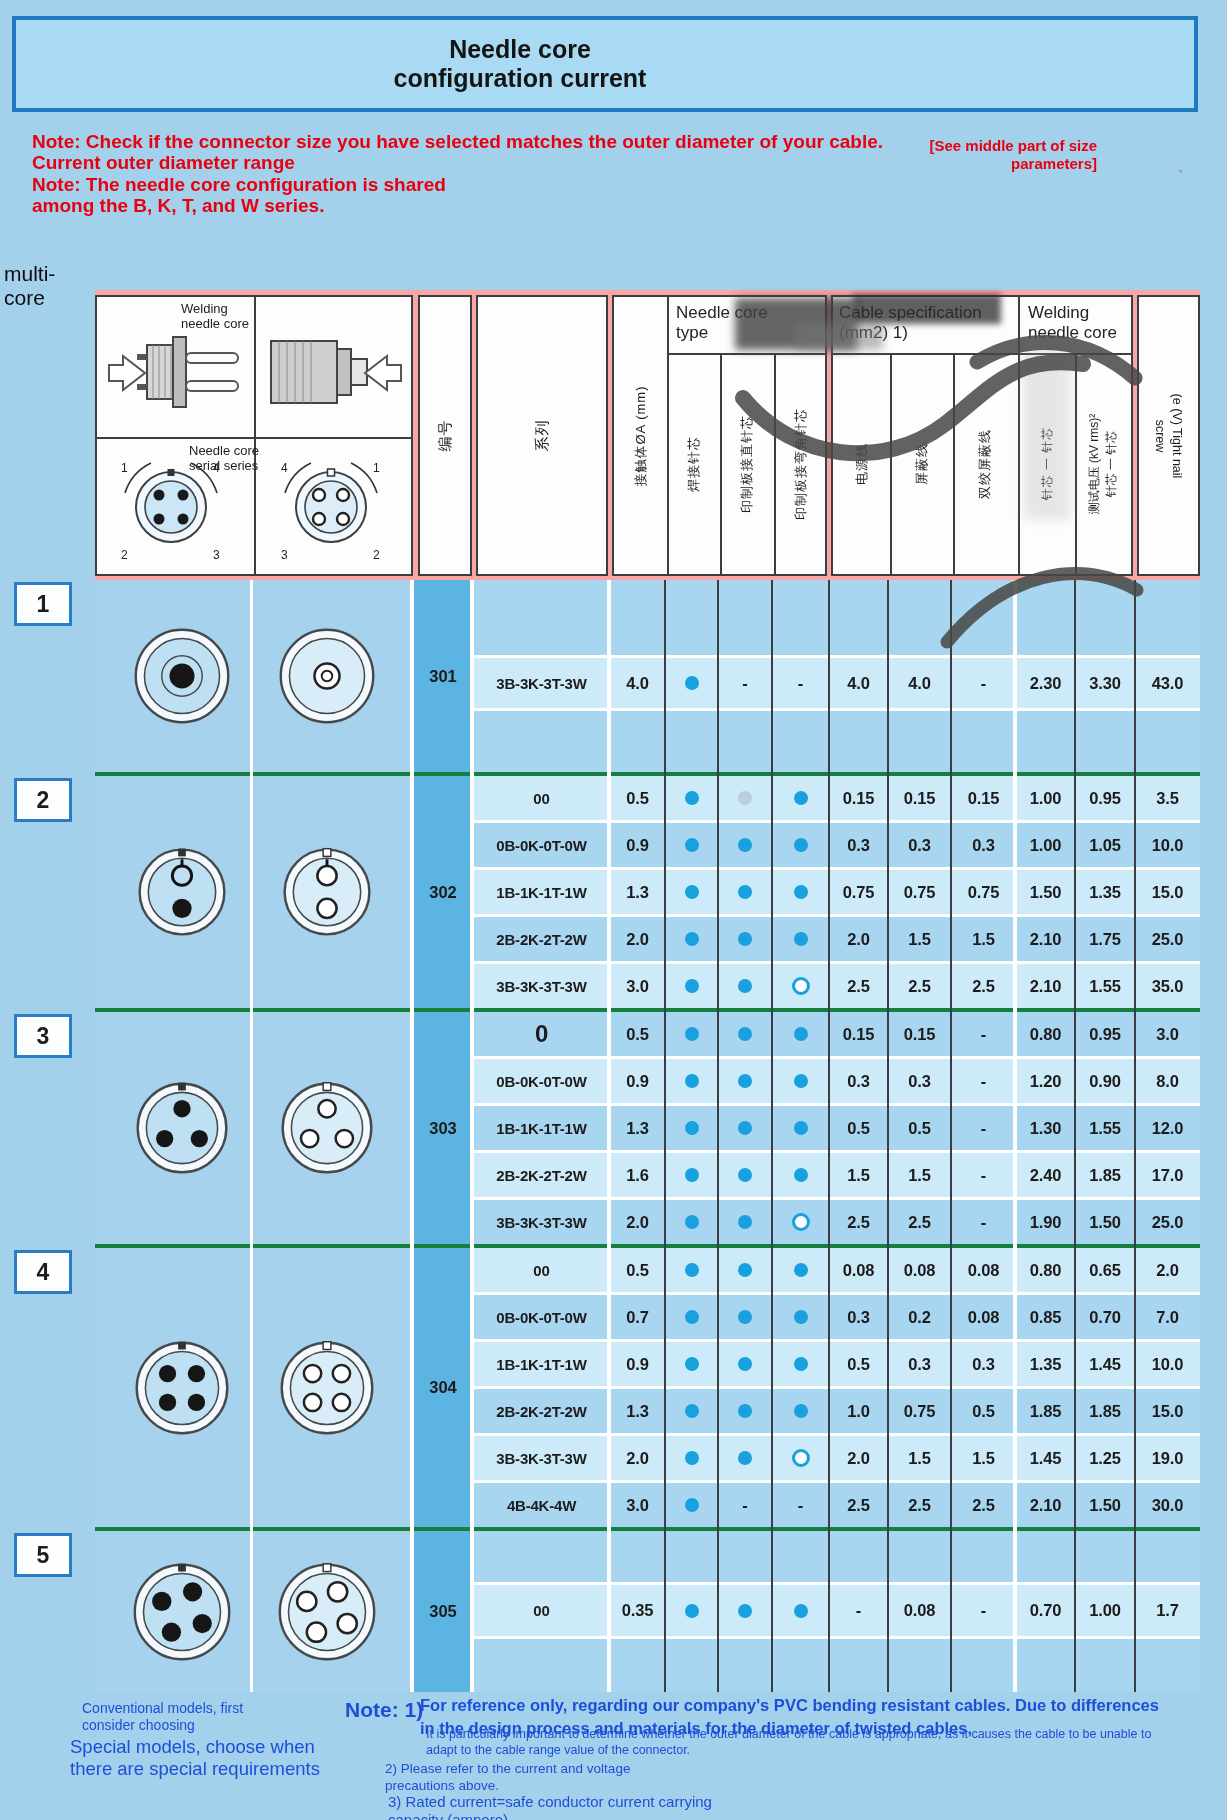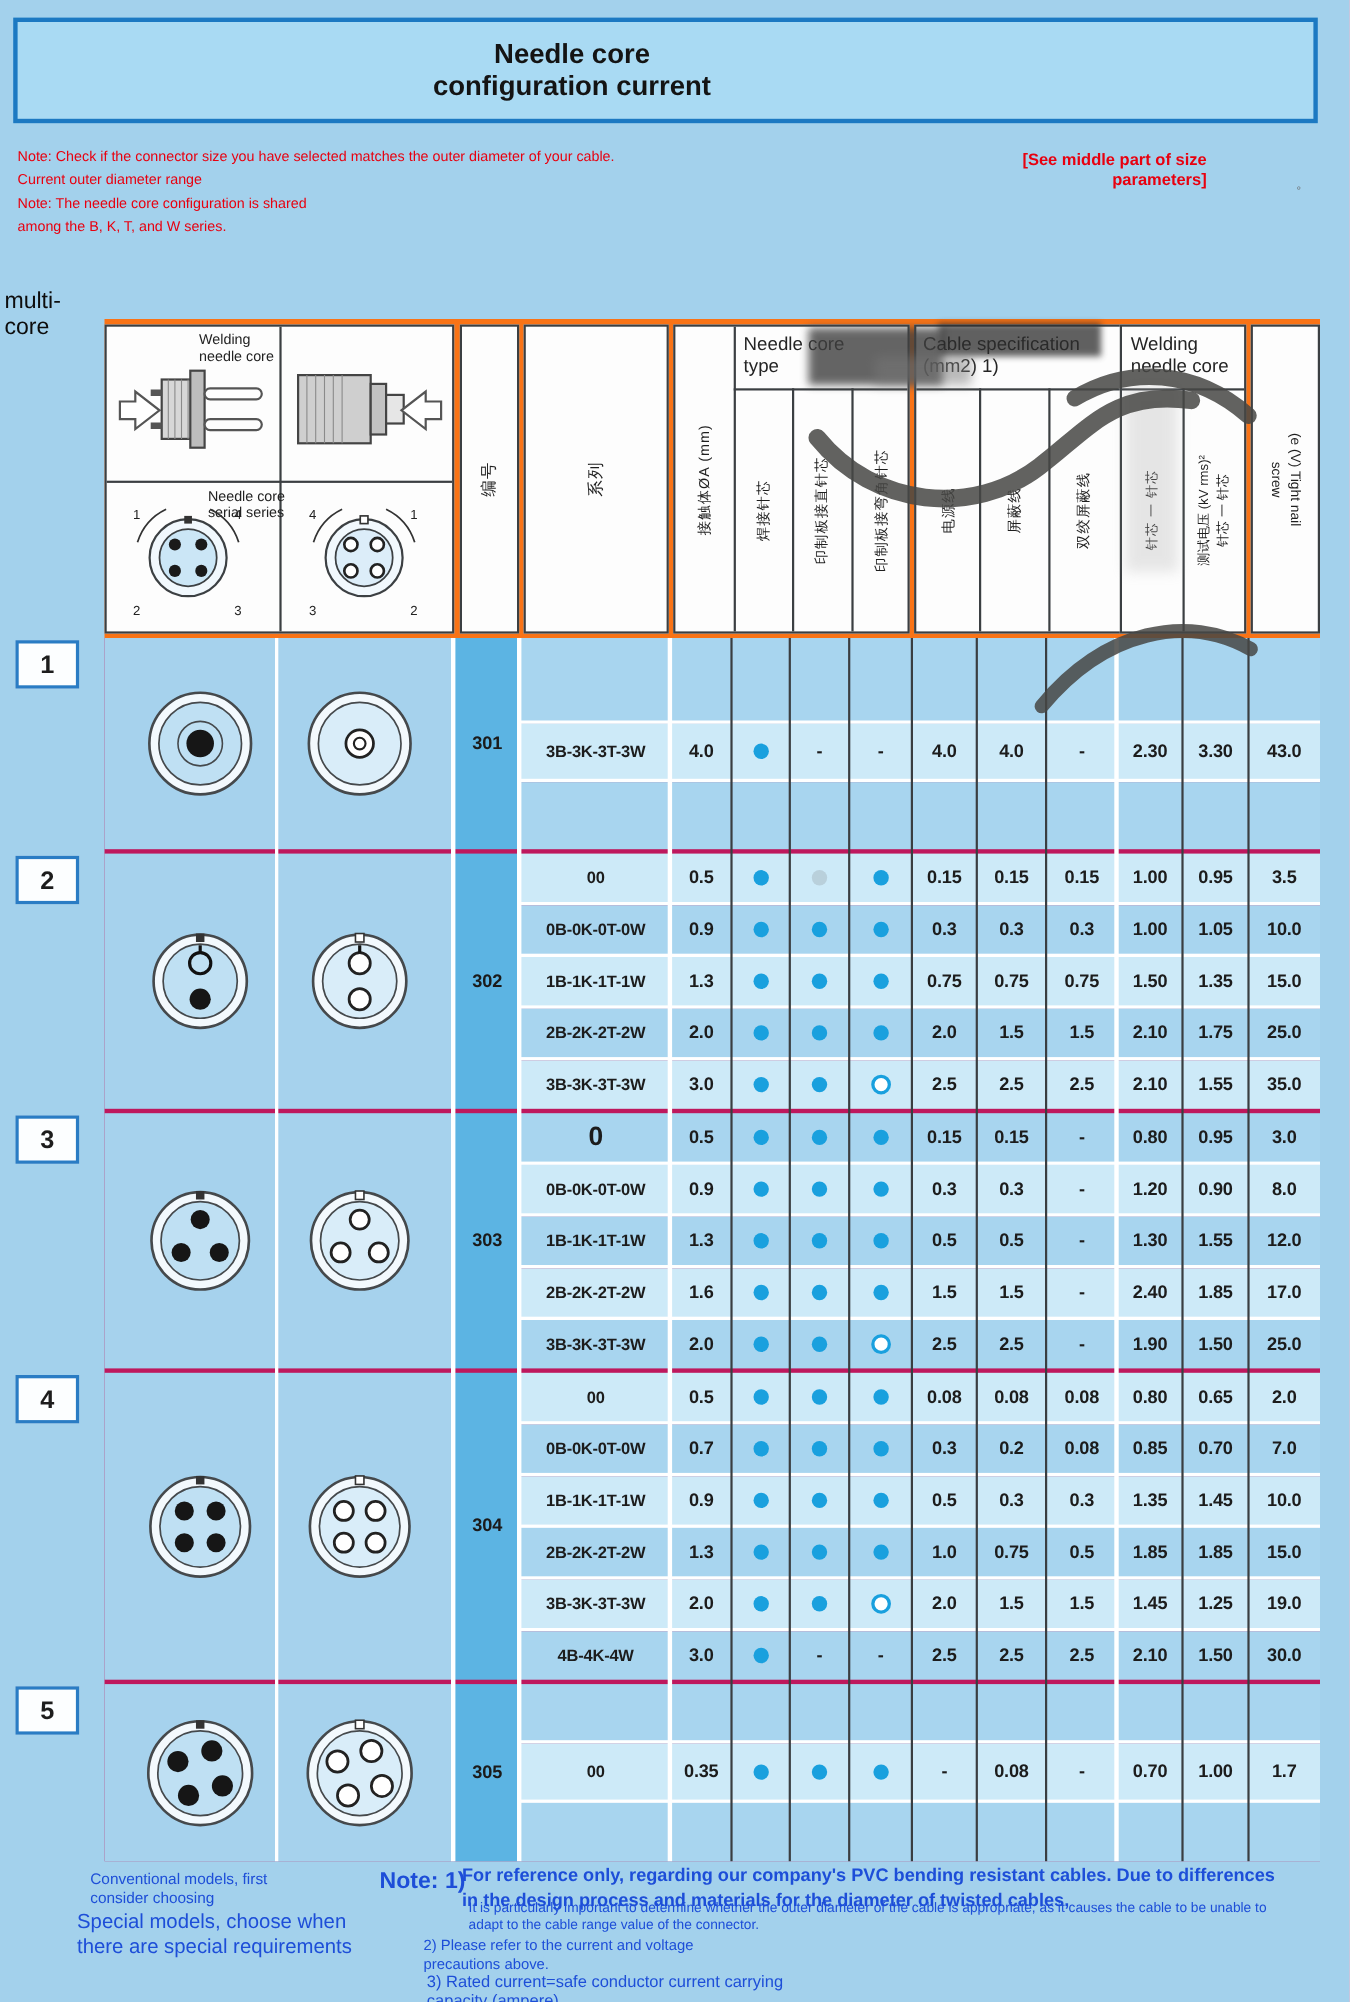--- a/index.html
+++ b/index.html
@@ -4,49 +4,49 @@
 <style>
   html,body{margin:0;padding:0;}
   #page{position:relative;width:1227px;height:1820px;overflow:hidden;
         background:#a3d1ec;font-family:"Liberation Sans","DejaVu Sans",sans-serif;}
   
   .title-box{position:absolute;left:12px;top:16px;width:1186px;height:96px;
     background:#a9daf3;border:4px solid #1c79c2;box-sizing:border-box;
     display:flex;flex-direction:column;justify-content:center;align-items:center;padding-right:170px;}
   .title-box div{font-size:25px;font-weight:700;color:#141414;line-height:29px;}
   
-  .rednote{position:absolute;color:#e8000f;font-weight:400;font-size:13px;line-height:21px;white-space:nowrap;}
+  .rednote{position:absolute;color:#e8000f;font-weight:700;font-size:19px;line-height:21px;white-space:nowrap;margin-left:16px;}
   .side-note{position:absolute;left:925px;top:137px;width:172px;color:#e8000f;font-weight:700;
     font-size:15px;line-height:18px;text-align:right;}
   .period-mark{position:absolute;left:1178px;top:158px;font-size:13px;color:#666;}
   .multicore{position:absolute;left:4px;top:230px;width:66px;font-size:21px;line-height:24px;color:#0d0d0d;margin-top:32px;}
   
   #tablewrap{position:absolute;left:95px;top:290px;width:1105px;height:1402px;}
-  #thead{position:absolute;left:0;top:0;width:1105px;height:290px;background:#f97316;text-decoration:underline;}
+  #thead{position:absolute;left:0;top:0;width:1105px;height:290px;background:#fca5a5;text-decoration:underline;}
   .hb{position:absolute;top:5px;height:281px;background:#fdfdfd;border:2px solid #3b3f42;box-sizing:border-box;}
   .hb-img{left:0;width:318px;}
   .hb-num{left:323px;width:54px;}
   .hb-ser{left:381px;width:132px;}
   .hb-a{left:517px;width:215px;}
   .hb-b{left:736px;width:215px;}
   .hb-w{left:923px;width:115px;}
   .hb-last{left:1042px;width:63px;}
   .line-v{position:absolute;width:2px;background:#3b3f42;}
   .line-h{position:absolute;height:2px;background:#3b3f42;}
   .gl{position:absolute;font-size:17px;color:#242424;line-height:20px;}
   .vcell{position:absolute;top:56px;bottom:0;display:flex;align-items:center;justify-content:center;}
   .vcell.full{top:0;}
   .rot{transform:rotate(-90deg);white-space:nowrap;font-size:13px;color:#1e1e1e;letter-spacing:1px;}
   .rot.v15{font-size:15px;}
   .rotblock{transform:rotate(-90deg);white-space:nowrap;text-align:center;font-size:12px;color:#1e1e1e;line-height:17px;}
   .rot90block{transform:rotate(90deg);white-space:nowrap;text-align:center;font-size:12.5px;color:#1e1e1e;line-height:17px;}
   .hlabel{position:absolute;font-size:13px;line-height:15px;color:#222;text-align:center;}
   .ser-num{font-size:12px;fill:#222;font-family:"Liberation Sans",sans-serif;}
   
-  #tbody{position:absolute;left:0;top:290px;width:1105px;height:1112px;background:#be185d;
+  #tbody{position:absolute;left:0;top:290px;width:1105px;height:1112px;background:#15803d;
     display:flex;flex-direction:column;gap:4px;}
   .group{display:grid;grid-template-columns:318px 60px 727px;}
   .img-cell{background:#a6d2ed;display:flex;align-items:center;justify-content:space-around;padding:0 14px;}
   .num-cell{background:#5cb4e3;display:flex;align-items:center;justify-content:center;
     font-size:16.5px;font-weight:700;color:#1b1b1b;}
   .rows{display:flex;flex-direction:column;}
   .row{display:grid;grid-template-columns:137px 55px 53px 54px 57px 59px 63px 65px 59px 60px 65px;
     border-bottom:3px solid #fff;box-sizing:border-box;flex:1;}
   .rows .row:last-child{border-bottom:none;}
   .row.spacer{flex:none;display:block;}

